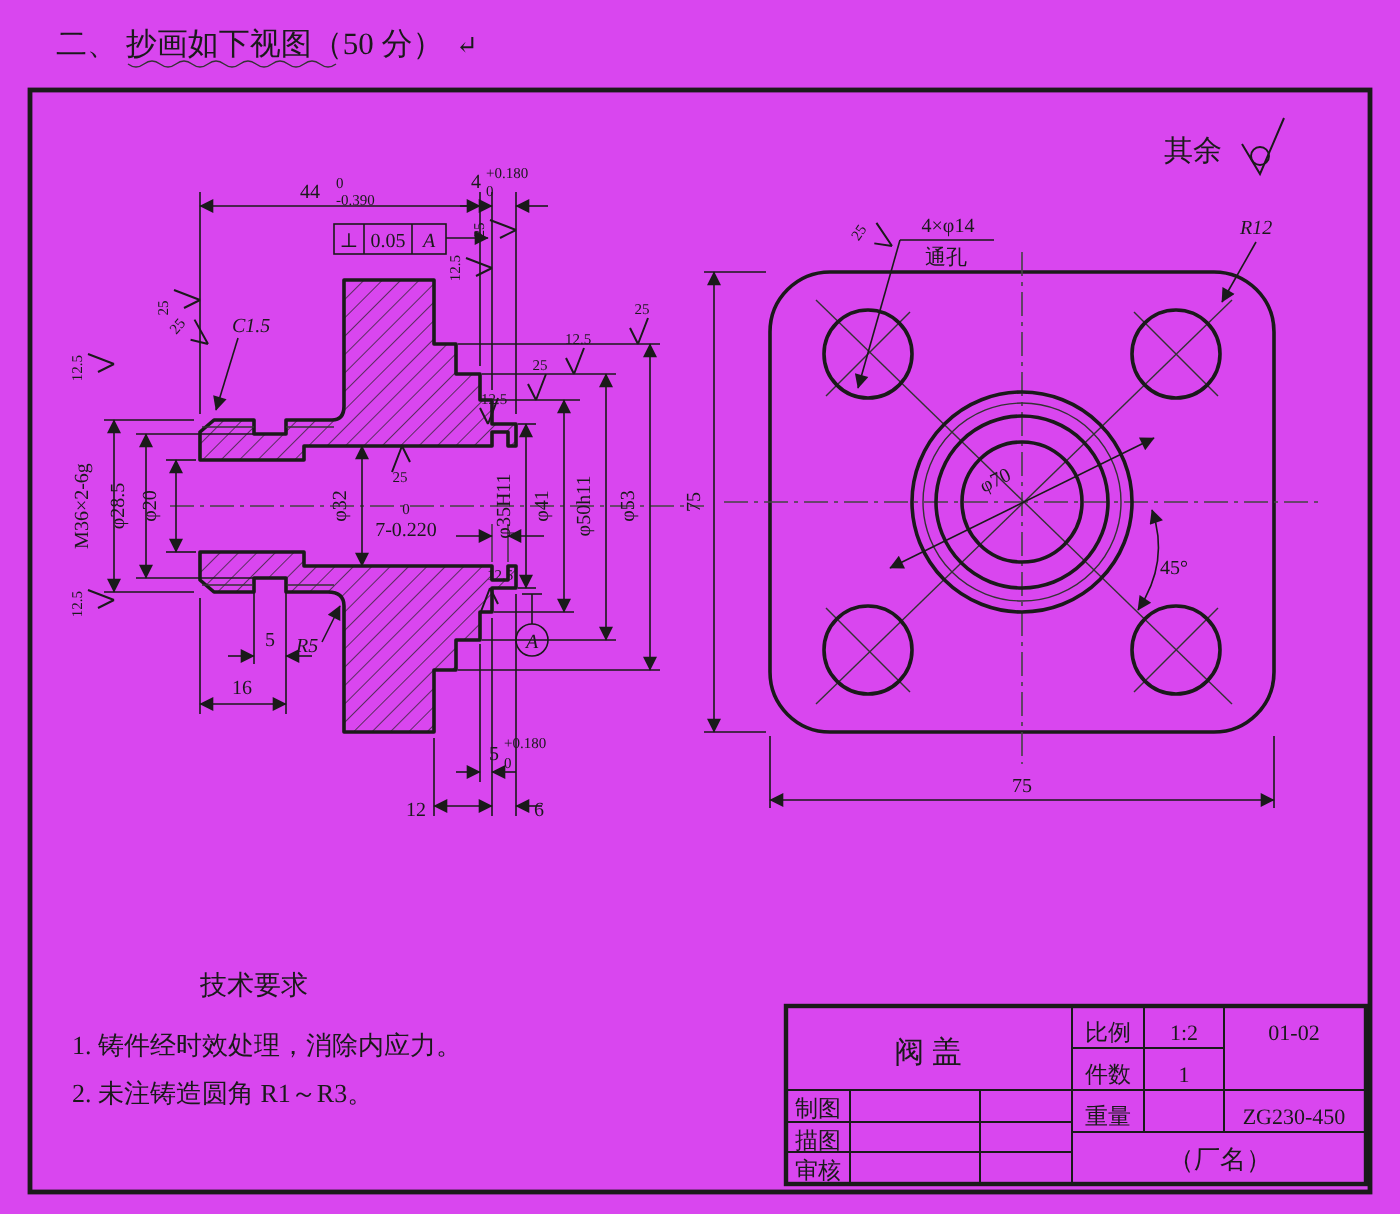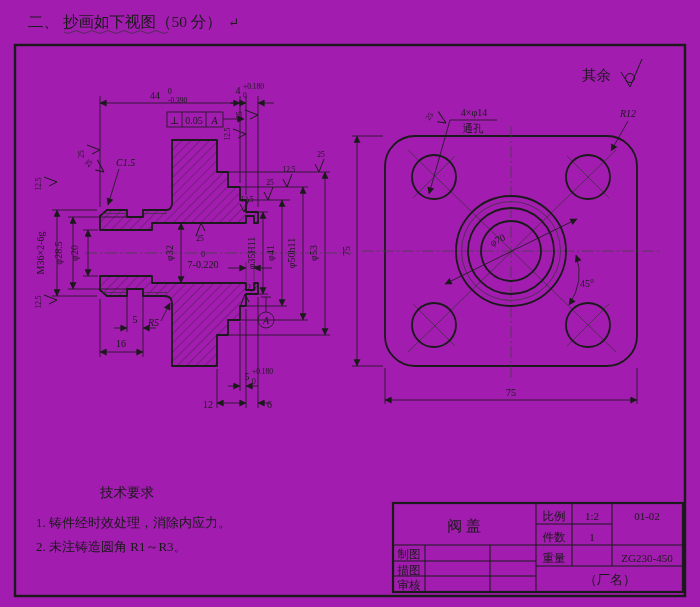--- a/index.html
+++ b/index.html
@@ -1,16 +1,16 @@
 <!DOCTYPE html>
 <html><head>
 <meta charset="utf-8">
 <style>
   html,body{margin:0;padding:0;background:#fff;}
-  .stage{position:relative;width:700px;height:607px;background:#a21caf;overflow:hidden;}
+  .stage{position:relative;width:700px;height:607px;background:#d946ef;overflow:hidden;}
   svg text{font-family:"Liberation Serif","DejaVu Serif",serif;fill:#1a1a1a;}
   .cjk{font-family:"Liberation Serif","DejaVu Serif",serif;}
   .dimtxt{font-size:10px;}
   .small{font-size:7.5px;}
   .ital{font-style:italic;}
   .ol{fill:none;stroke:#1a1a1a;stroke-width:1.8;stroke-linejoin:round;}
   .mat{fill:url(#hatch);stroke:#1a1a1a;stroke-width:1.8;stroke-linejoin:round;}
   .dim{stroke:#1a1a1a;stroke-width:0.8;fill:none;}
   .thin{stroke:#333;stroke-width:0.7;fill:none;}
   .cl{stroke:#444;stroke-width:0.8;fill:none;stroke-dasharray:12 3 2 3;}

